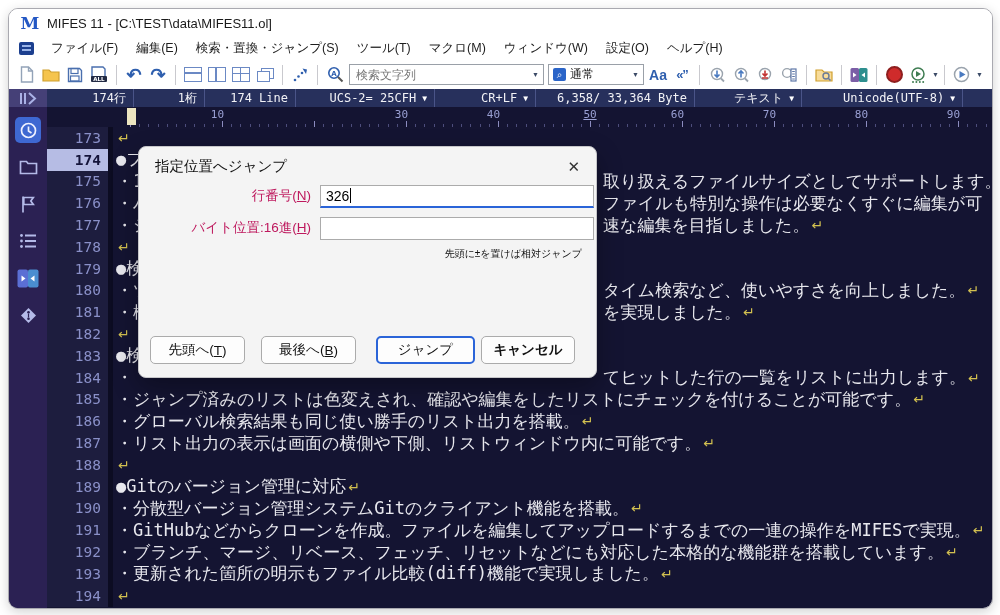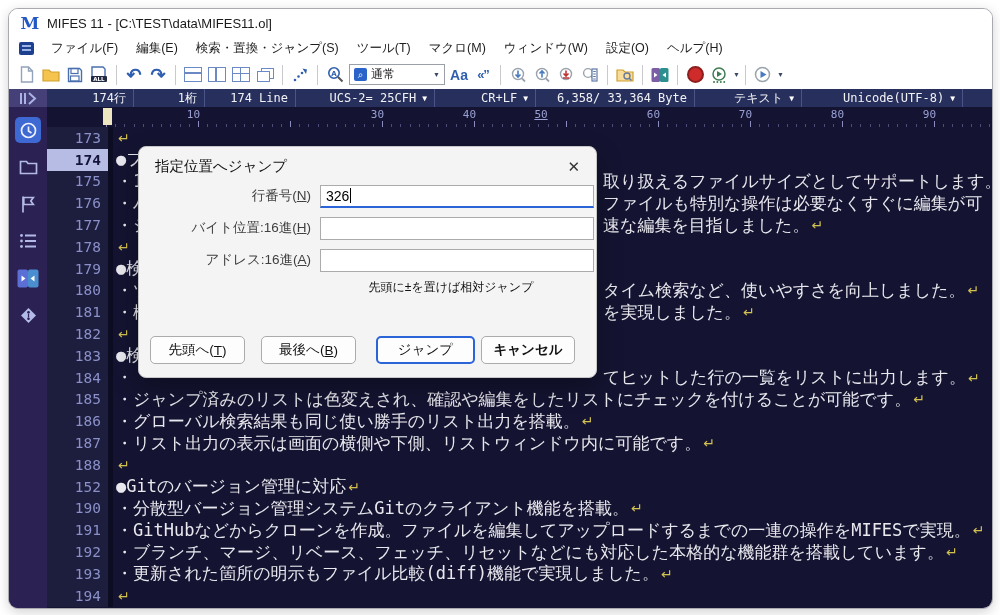--- a/index.html
+++ b/index.html
@@ -55,21 +55,21 @@
   .sb-seg:nth-child(8){width:80px}.sb-seg:nth-child(9){width:134px}.sb-seg:nth-child(10){width:80px}
   .sb-seg:nth-child(11){width:92px; border-right:none;}
   .sb-fill { flex:1; }
   
   .appbody { flex:1; display:flex; overflow:hidden; background:#141432; }
   .sidebar { width:38px; flex:none; background:#2b2153; display:flex; flex-direction:column; align-items:center; padding-top:10px; gap:11px; }
   .side-btn { width:26px; height:26px; display:flex; align-items:center; justify-content:center; border-radius:5px; }
   .side-btn.active { background:#3e68d2; }
   .editor { flex:1; display:flex; flex-direction:column; overflow:hidden; position:relative; }
   
-  .ruler { height:20px; flex:none; display:flex; background:#141432; }
+  .ruler { height:20px; flex:none; display:flex; background:#141432;padding-left:24px; }
   .ruler-gutter { width:59px; flex:none; }
   .ruler-track { flex:1; position:relative;
     background-image:
       repeating-linear-gradient(to right, #8c8cc0 0 1px, transparent 1px 92px),
       repeating-linear-gradient(to right, #4d4d7c 0 1px, transparent 1px 9.2px);
     background-size:100% 6px, 100% 3px;
     background-position:left bottom, left bottom;
     background-repeat:no-repeat; }
   .ruler-num { position:absolute; top:1px; font-size:11px; color:#9aa0d4; font-family:"DejaVu Sans Mono",monospace; transform:translateX(-50%); }
   .cursor-block { position:absolute; left:-3px; top:1px; width:9px; height:17px; background:#ece5c0; }
@@ -83,26 +83,26 @@
   .ltext { flex:1; position:relative; padding-left:3px; font-size:17px; color:#e8e8ee; white-space:pre; align-self:stretch; display:flex; align-items:center; overflow:hidden; }
   .cont { position:absolute; left:490px; top:0; bottom:0; display:flex; align-items:center; white-space:pre; }
   .eol { color:#d2c050; font-size:14px; margin-left:2px; font-family:"DejaVu Sans",sans-serif; }
   
   .dialog { position:absolute; left:129px; top:137px; width:457px; height:230px; background:#f4f4f4;
     border:1px solid #c6c6c9; border-radius:8px; box-shadow:0 10px 26px rgba(0,0,0,.32); z-index:10; }
   .dlg-titlebar { display:flex; justify-content:space-between; align-items:center; padding:10px 14px 4px 16px; }
   .dlg-title { font-size:14.5px; color:#111; }
   .dlg-close { font-size:15px; color:#333; padding:0 2px; cursor:default; }
   .f-row { display:flex; align-items:center; height:32px; padding-left:4px; }
-  .f-label { width:168px; flex:none; text-align:right; font-size:13.5px; color:#404040; padding-right:9px; white-space:nowrap; }
+  .f-label { width:168px; flex:none; text-align:right; font-size:13.5px; color:#be185d; padding-right:9px; white-space:nowrap; }
   .f-input { width:262px; height:21px; border:1px solid #ababab; background:#fff; font-size:14px; color:#000;
     display:flex; align-items:center; padding:0 5px; }
   .f-input.focused { border-bottom:2px solid #2a64d8; height:20px; }
   .caret { width:1px; height:15px; background:#000; margin-left:1px; }
-  .dlg-note { margin-left:181px; width:262px; text-align:center; font-size:12px; color:#111; margin-top:3px; white-space:nowrap; }
+  .dlg-note { margin-left:181px; width:262px; text-align:right; font-size:10px; color:#111; margin-top:3px; white-space:nowrap; }
   .dlg-buttons { position:absolute; left:0; right:0; bottom:13px; height:28px; }
   .dlg-btn { position:absolute; height:28px; border:1px solid #ababab; border-radius:5px; background:#fdfdfd;
     font-size:13.5px; color:#111; display:flex; align-items:center; justify-content:center; box-sizing:border-box; white-space:nowrap; }
   .dlg-btn.default { border:2px solid #2a64d8; }
   .dlg-btn:nth-child(1){ left:11px;  width:95px; }
   .dlg-btn:nth-child(2){ left:122px; width:95px; }
   .dlg-btn:nth-child(3){ left:237px; width:99px; }
   .dlg-btn:nth-child(4){ left:342px; width:94px;font-weight:bold; }
   u { text-decoration:underline; }
   svg { display:block; }
@@ -186,20 +186,24 @@
         </svg>
     </span>
     <span class="tsep"></span>
     <span class="tbtn">
       <svg width="17" height="17" viewBox="0 0 17 17">
           <circle cx="7" cy="7" r="5.2" fill="none" stroke="#2f5fae" stroke-width="1.6"></circle>
           <text x="7" y="9.6" text-anchor="middle" font-size="7" fill="#2f5fae" font-weight="bold" font-family="DejaVu Sans, sans-serif">A</text>
           <path d="M11 11l4.5 4.5" stroke="#555" stroke-width="2"></path>
         </svg>
     </span>
+    <span class="search-box">
+      <input placeholder="検索文字列" style="">
+      <span class="caret-down">▼</span>
+    </span>
     <span class="mode-box">
       <span class="mode-glyph">⌕</span>
       <span style="flex:1">通常</span>
       <span class="caret-down">▼</span>
     </span>
     <span class="tbtn aa">Aa</span>
     <span class="tbtn quotes">«”</span>
     <span class="tsep"></span>
     <span class="tbtn">
       <svg width="16" height="16" viewBox="0 0 16 16">
@@ -364,21 +368,21 @@
 
     <div class="editor">
       <div class="ruler">
         <div class="ruler-gutter"></div>
         <div class="ruler-track" id="ruler-track">
           <span class="cursor-block"></span>
         <span class="ruler-num" style="left: 87.4px;">10</span>
             <span class="ruler-num" style="left: 179.4px; margin-top: 45px;">20</span>
             <span class="ruler-num" style="left: 271.4px;">30</span>
             <span class="ruler-num" style="left: 363.4px;">40</span>
-            <span class="ruler-num" style="left: 435px; text-decoration: underline;">50</span>
+            <span class="ruler-num" style="left: 460px; text-decoration: underline;">50</span>
             <span class="ruler-num" style="left: 547.4px;">60</span>
             <span class="ruler-num" style="left: 639.4px;">70</span>
             <span class="ruler-num" style="left: 731.4px;">80</span>
             <span class="ruler-num" style="left: 823.4px;">90</span>
           </div>
       </div>
       <div class="lines" id="lines">
           <div class="row">
             <div class="lnum">173</div>
             <div class="gsep"></div>
@@ -453,21 +457,21 @@
             <div class="lnum">187</div>
             <div class="gsep"></div>
             <div class="ltext">・リスト出力の表示は画面の横側や下側、リストウィンドウ内に可能です。<span class="eol">↵</span></div>
           </div>
           <div class="row">
             <div class="lnum">188</div>
             <div class="gsep"></div>
             <div class="ltext"><span class="eol">↵</span></div>
           </div>
           <div class="row">
-            <div class="lnum">152</div>
+            <div class="lnum">189</div>
             <div class="gsep"></div>
             <div class="ltext">●Gitのバージョン管理に対応<span class="eol">↵</span></div>
           </div>
           <div class="row">
             <div class="lnum">190</div>
             <div class="gsep"></div>
             <div class="ltext">・分散型バージョン管理システムGitのクライアント機能を搭載。<span class="eol">↵</span></div>
           </div>
           <div class="row">
             <div class="lnum">191</div>
@@ -500,24 +504,20 @@
     </div>
     <div id="dlg-fields">
         <div class="f-row">
           <div class="f-label">行番号(<u>N</u>)</div>
           <div class="f-input focused">326<span class="caret"></span></div>
         </div>
         <div class="f-row">
           <div class="f-label">バイト位置:16進(<u>H</u>)</div>
           <div class="f-input"></div>
         </div>
-        <div class="f-row">
-          <div class="f-label">アドレス:16進(<u>A</u>)</div>
-          <div class="f-input"></div>
-        </div>
       </div>
     <div class="dlg-note">先頭に±を置けば相対ジャンプ</div>
     <div class="dlg-buttons" id="dlg-buttons">
         <div class="dlg-btn">先頭へ(<u>T</u>)</div>
         <div class="dlg-btn">最後へ(<u>B</u>)</div>
         <div class="dlg-btn default">ジャンプ</div>
         <div class="dlg-btn">キャンセル</div>
       </div>
   </div>
 

